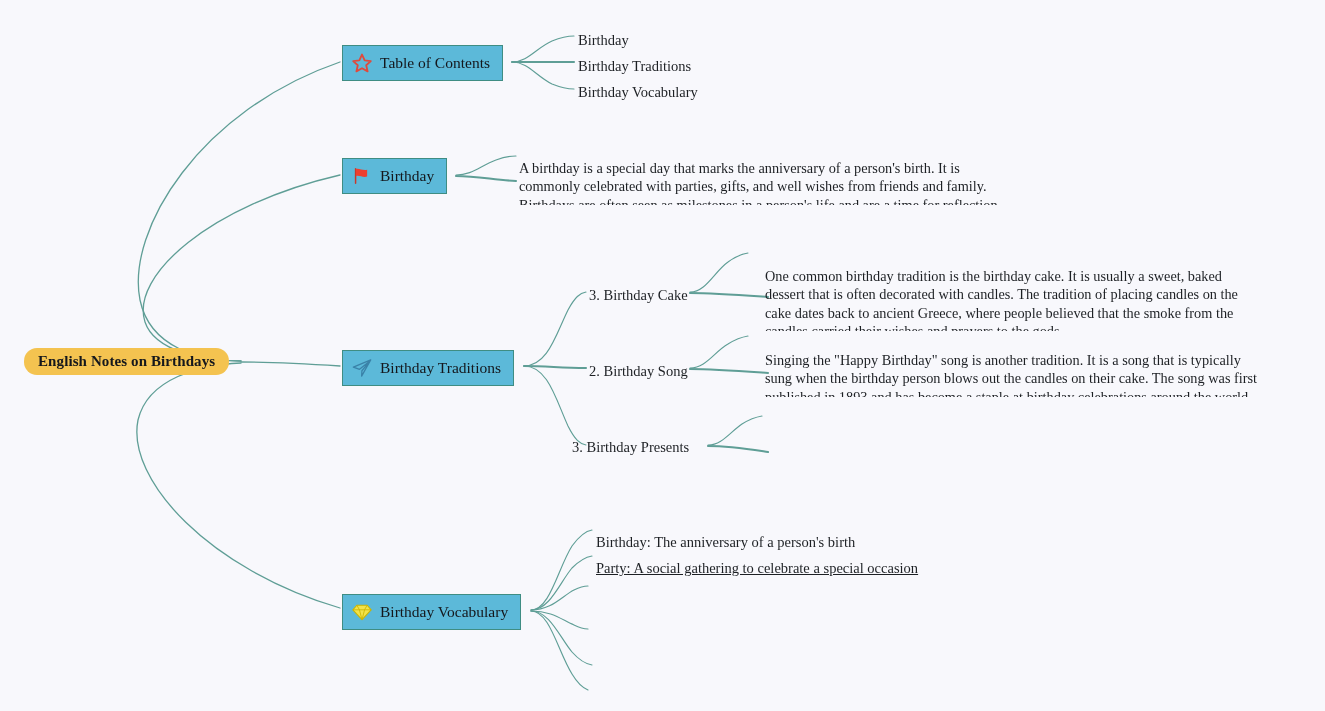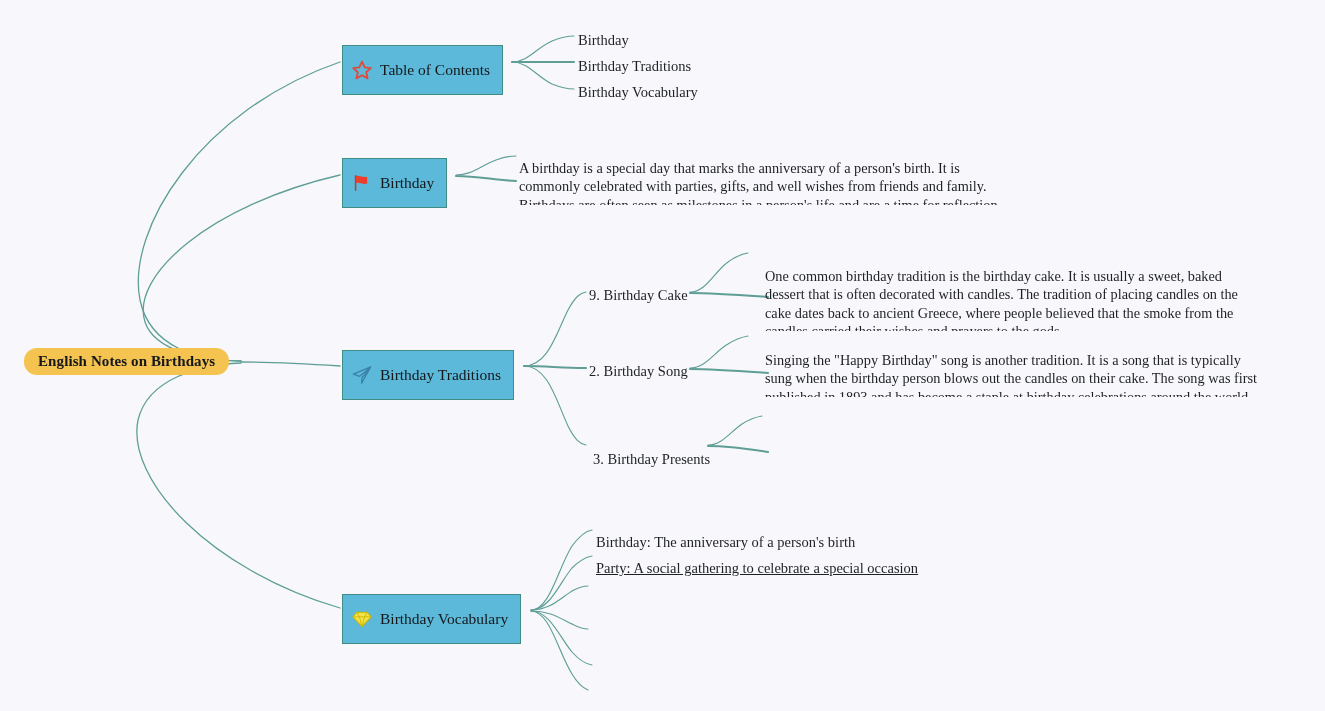--- a/index.html
+++ b/index.html
@@ -47,21 +47,21 @@
     padding: 0 14px;
     background: #f4c350;
     border-radius: 13px;
     font-weight: bold;
     font-size: 15px;
     color: #14171c;
     letter-spacing: .1px;
   }
 
   .branch-node {
-    height: 50px;
+    height: 36px;
     background: #5cb9d9;
     border: 1px solid #3f8d83;
     padding: 0 12px 0 8px;
     gap: 7px;
     font-size: 15.5px;
     color: #14171c;
   }
 
   #node-toc      { left: 342px; top: 45px;  }
   #node-birthday { left: 342px; top: 158px; }
@@ -101,21 +101,21 @@
   #birthday-desc {
     left: 519px;
     top: 159px;
     width: 500px;
     height: 46px;
   }
 
   
   #trad-0 { left: 589px; top: 286px; }
   #trad-1 { left: 589px; top: 362px; }
-  #trad-2 { left: 593px; top: 438px; margin-top: 12px; }
+  #trad-2 { left: 572px; top: 438px; }
 
   
   #trad-desc-0 {
     left: 765px;
     top: 267px;
     width: 500px;
     height: 64px;
   }
   #trad-desc-1 {
     left: 765px;
@@ -201,21 +201,21 @@
 
   <div class="node branch-node" id="node-trad">
     <span class="node-icon">
       <svg viewBox="0 0 24 24" width="22" height="22" fill="none" stroke="#3a82a8" stroke-width="1.4" stroke-linejoin="round">
         <path d="M21.5 3.2 L2.6 11.1 L9.3 13.4 L20.6 4.4 L11.9 15.0 L11.6 20.8 Z"></path>
       </svg>
     </span>
     <span>Birthday Traditions</span>
   </div>
 
-  <div class="leaf" id="trad-0">9. Birthday Cake</div>
+  <div class="leaf" id="trad-0">3. Birthday Cake</div>
   <div class="leaf" id="trad-1">2. Birthday Song</div>
   <div class="leaf" id="trad-2">3. Birthday Presents</div>
 
   <div class="para" id="trad-desc-0">One common birthday tradition is the birthday cake. It is usually a sweet, baked dessert that is often decorated with candles. The tradition of placing candles on the cake dates back to ancient Greece, where people believed that the smoke from the candles carried their wishes and prayers to the gods.</div>
   <div class="para" id="trad-desc-1">Singing the "Happy Birthday" song is another tradition. It is a song that is typically sung when the birthday person blows out the candles on their cake. The song was first published in 1893 and has become a staple at birthday celebrations around the world.</div>
 
   <div class="node branch-node" id="node-vocab">
     <span class="node-icon">
       <svg viewBox="0 0 24 24" width="22" height="22">
         <path d="M6.4 4.6 L17.6 4.6 L22 9.6 L12 20.4 L2 9.6 Z" fill="#f2e34a" stroke="#cbb400" stroke-width="1.1" stroke-linejoin="round"></path>

